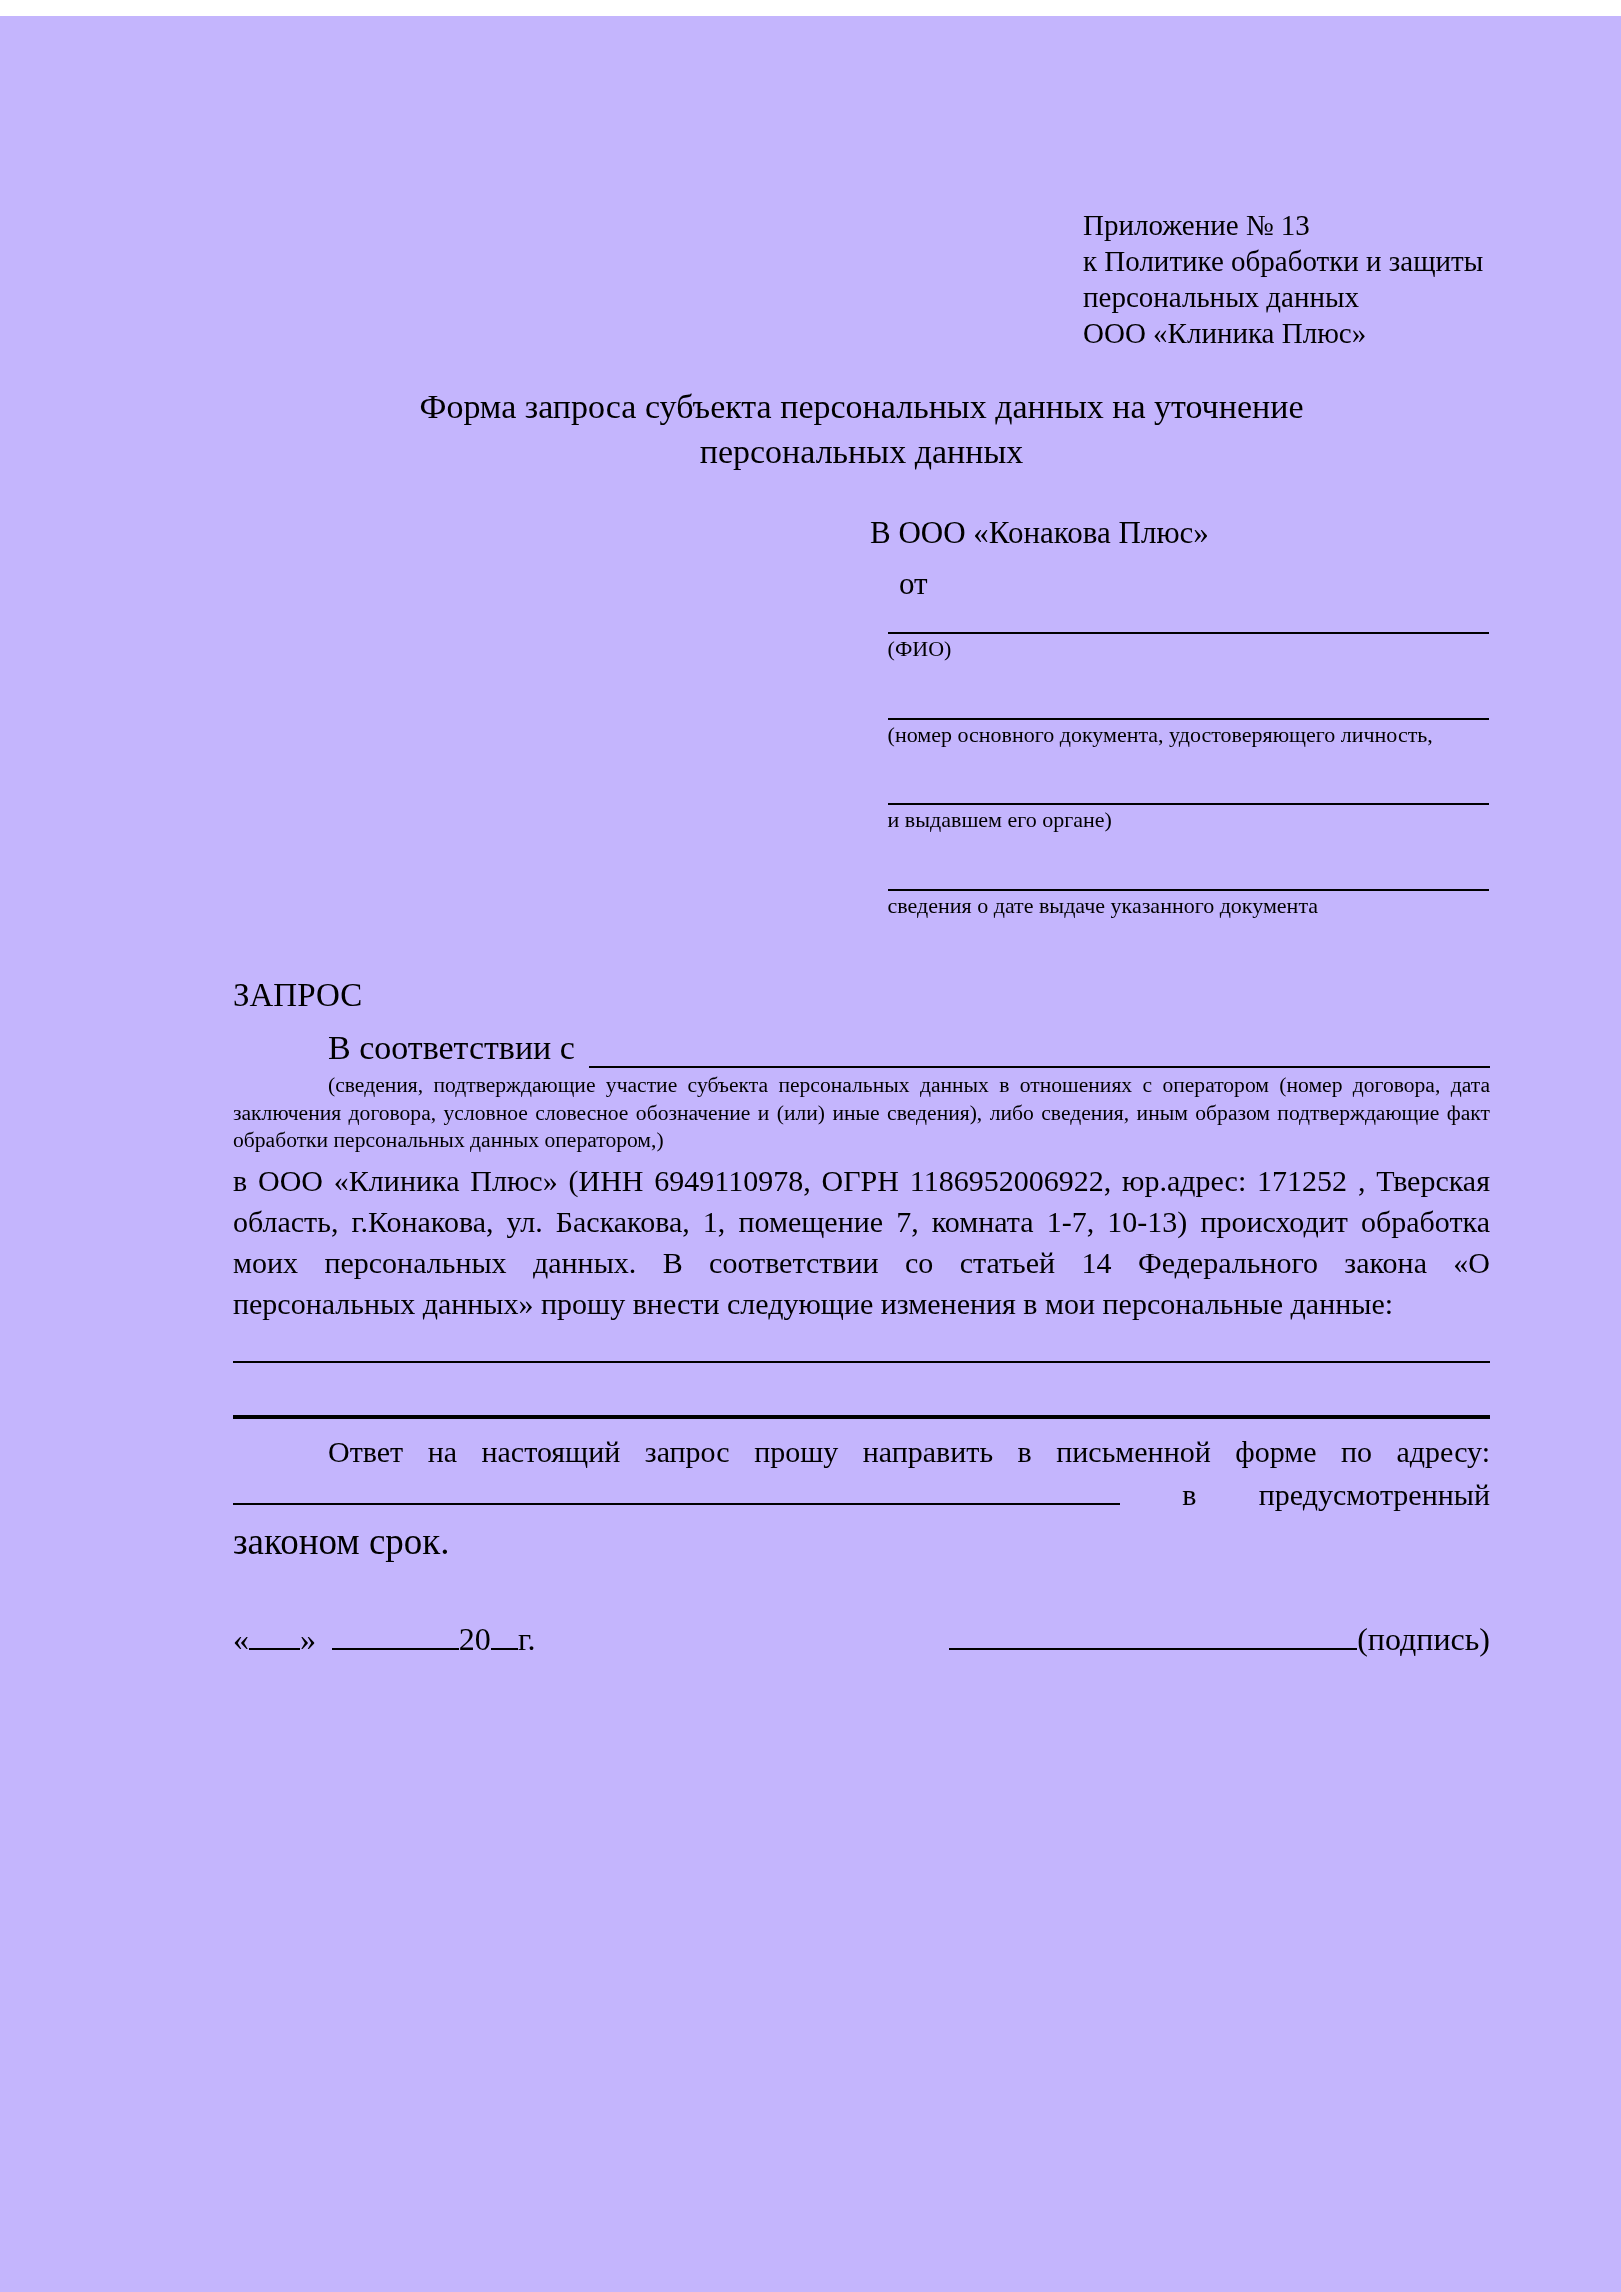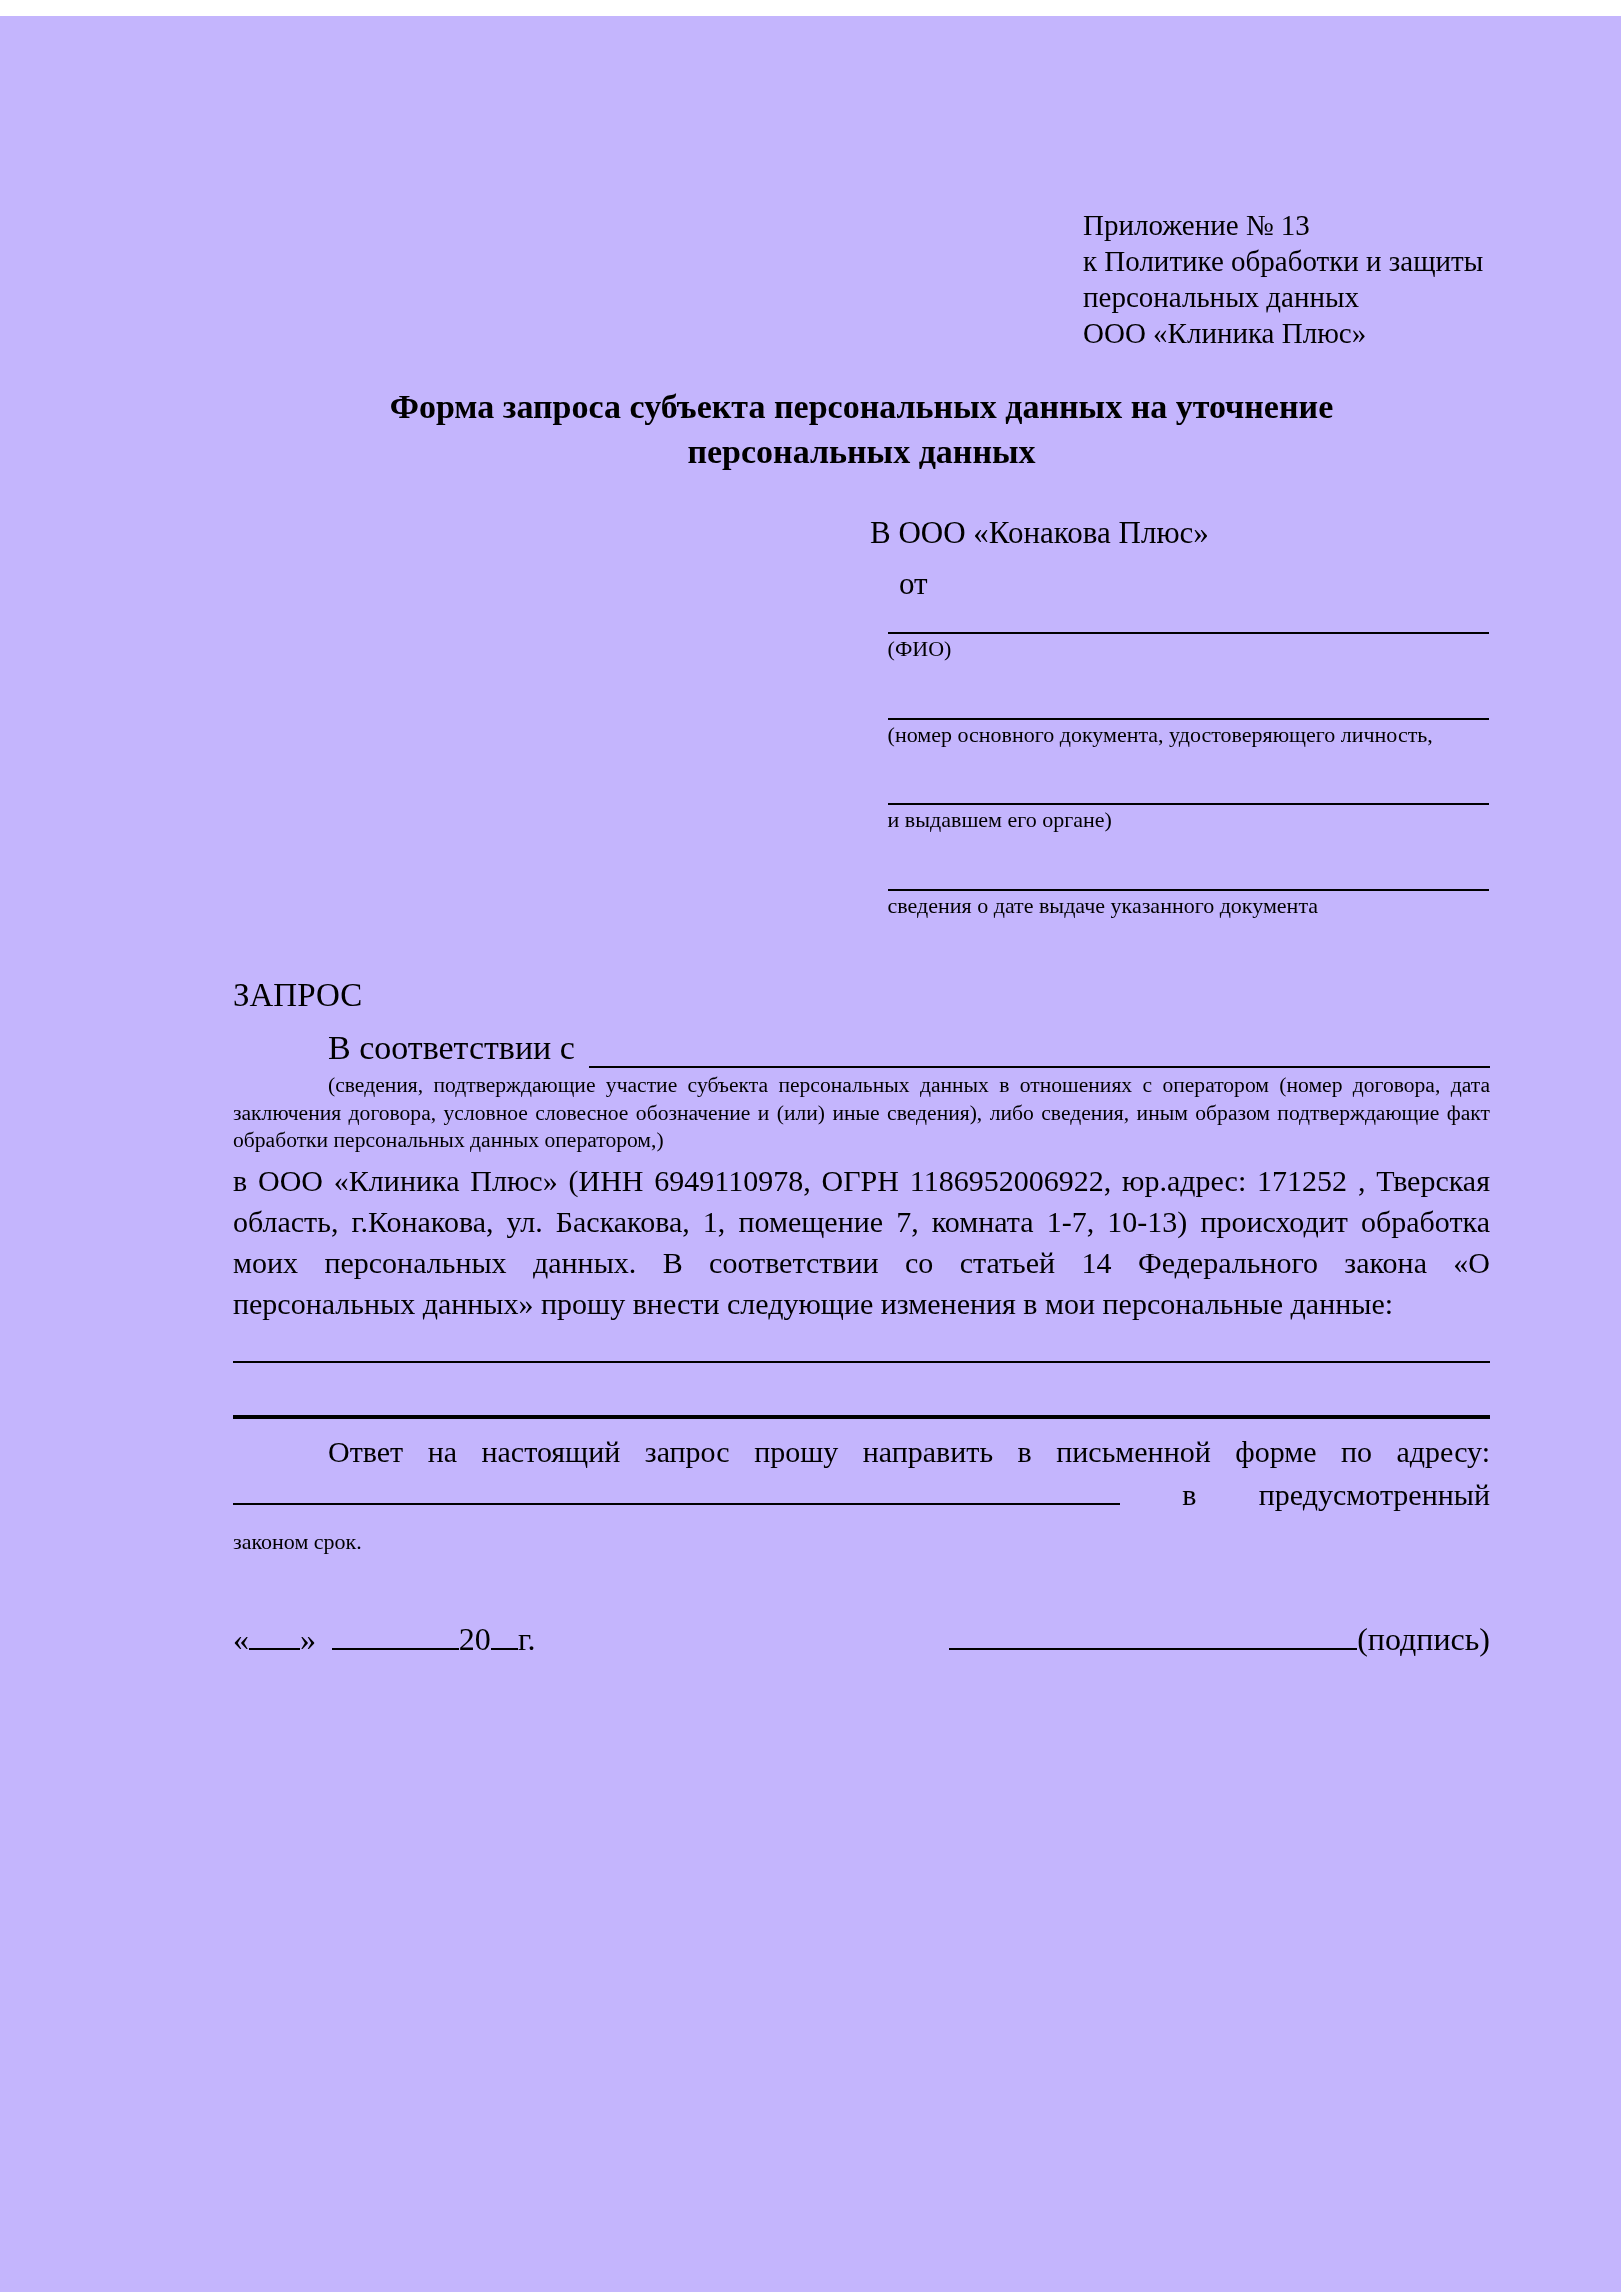--- a/index.html
+++ b/index.html
@@ -25,21 +25,21 @@
     margin-left: 850px;
     font-size: 29px;
     line-height: 36px;
     white-space: nowrap;
   }
 
   
   .doc-title {
     margin-top: 33px;
     text-align: center;
-    font-weight: bold;
+    font-weight: normal;
     font-size: 34px;
     line-height: 45px;
   }
 
   
   .addressee {
     margin-left: 637px;
     width: 619px;
     margin-top: 39px;
     font-size: 31px;
@@ -127,21 +127,21 @@
     font-size: 30px;
     line-height: 41px;
     margin-top: 2px;
   }
   .reply-address-blank {
     width: 887px;
     height: 29px;
     border-bottom: 2.9px solid #000;
   }
   .reply-tail {
-    font-size: 22px;
+    font-size: 37px;
     line-height: 41px;
     margin-top: 5.9px;
   }
 
   .sign-row {
     margin-top: 57px;
     display: flex;
     justify-content: space-between;
     align-items: baseline;
     font-size: 32px;

